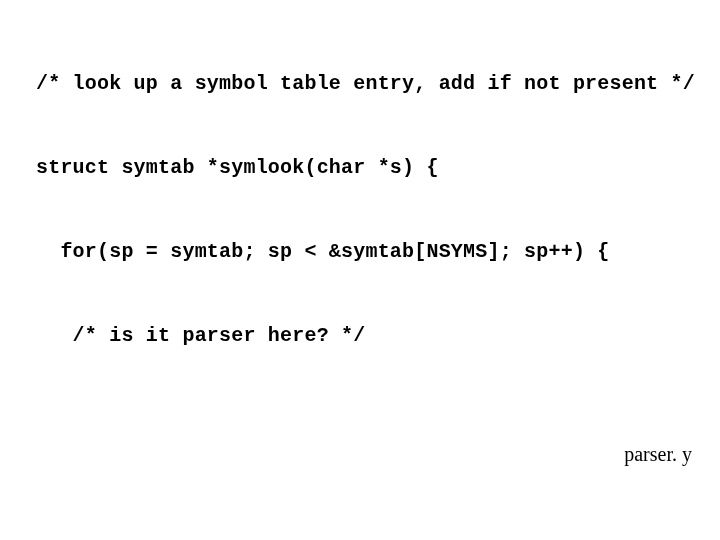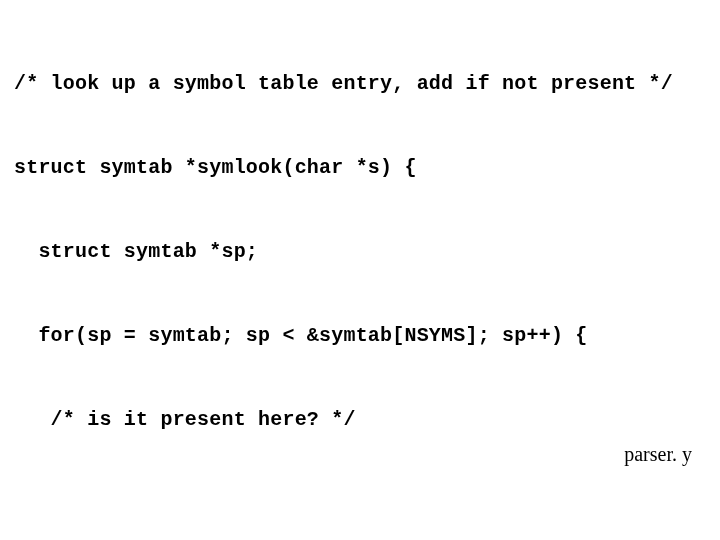--- a/index.html
+++ b/index.html
@@ -11,21 +11,21 @@
     font-family: "Courier New", Courier, monospace;
     font-weight: bold;
     color: #000000;
     overflow: hidden;
   }
   .page {
     position: relative;
     width: 720px;
     height: 484px;
     box-sizing: border-box;
-    padding: 14px 18px 0 14px;
+    padding: 14px 18px 0 36px;
   }
   .code {
     white-space: pre;
     font-size: 20px;
     line-height: 28px;
     letter-spacing: 0.2px;
   }
   .footer {
     position: absolute;
     right: 28px;
@@ -36,23 +36,22 @@
     color: #000000;
   }
 </style>
 </head>
 <body>
 
 <div class="page">
   <div class="code">
     <div>/* look up a symbol table entry, add if not present */</div>
     <div>struct symtab *symlook(char *s) {</div>
-    <div>  struct symtab *sp;</div>
     <div>  for(sp = symtab; sp &lt; &amp;symtab[NSYMS]; sp++) {</div>
-    <div>   /* is it present here? */</div>
+    <div>   /* is it parser here? */</div>
     
     
     
     
     
     
     
     
     
     

